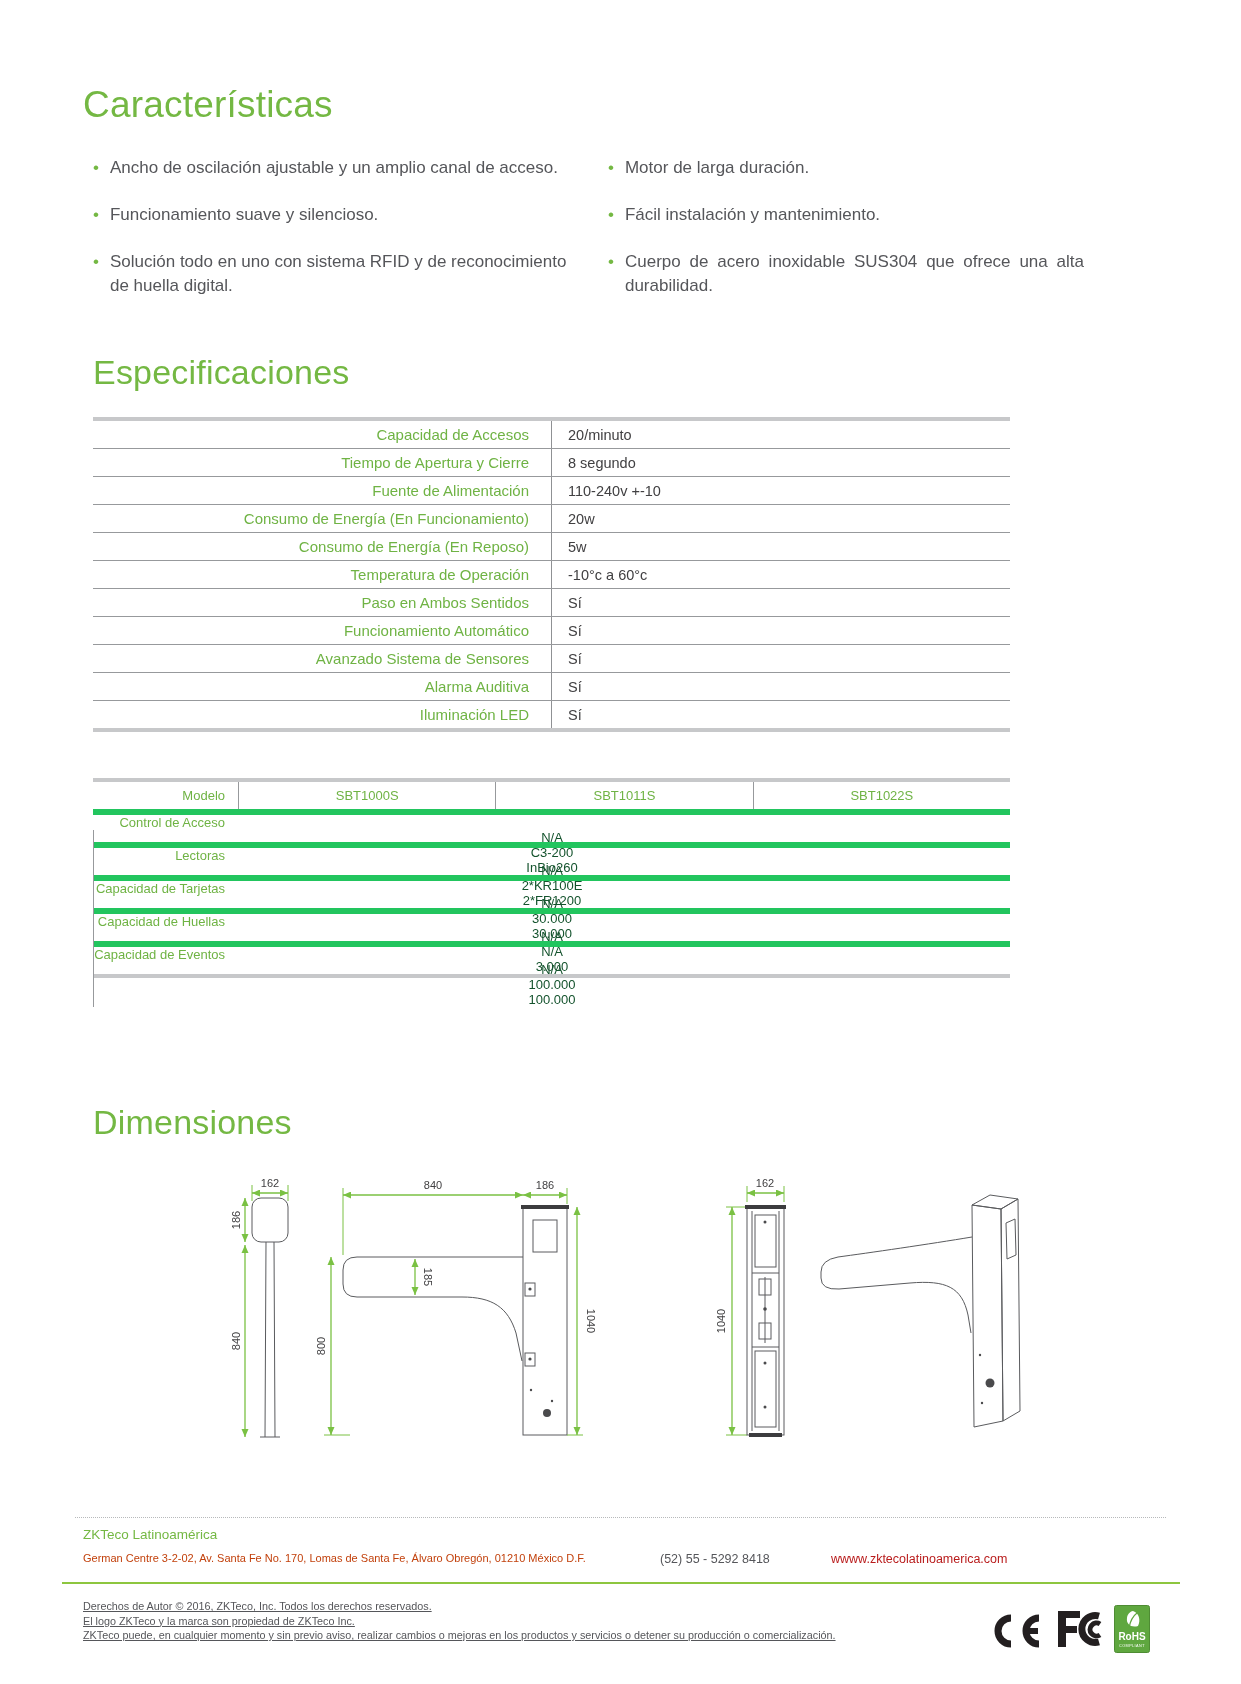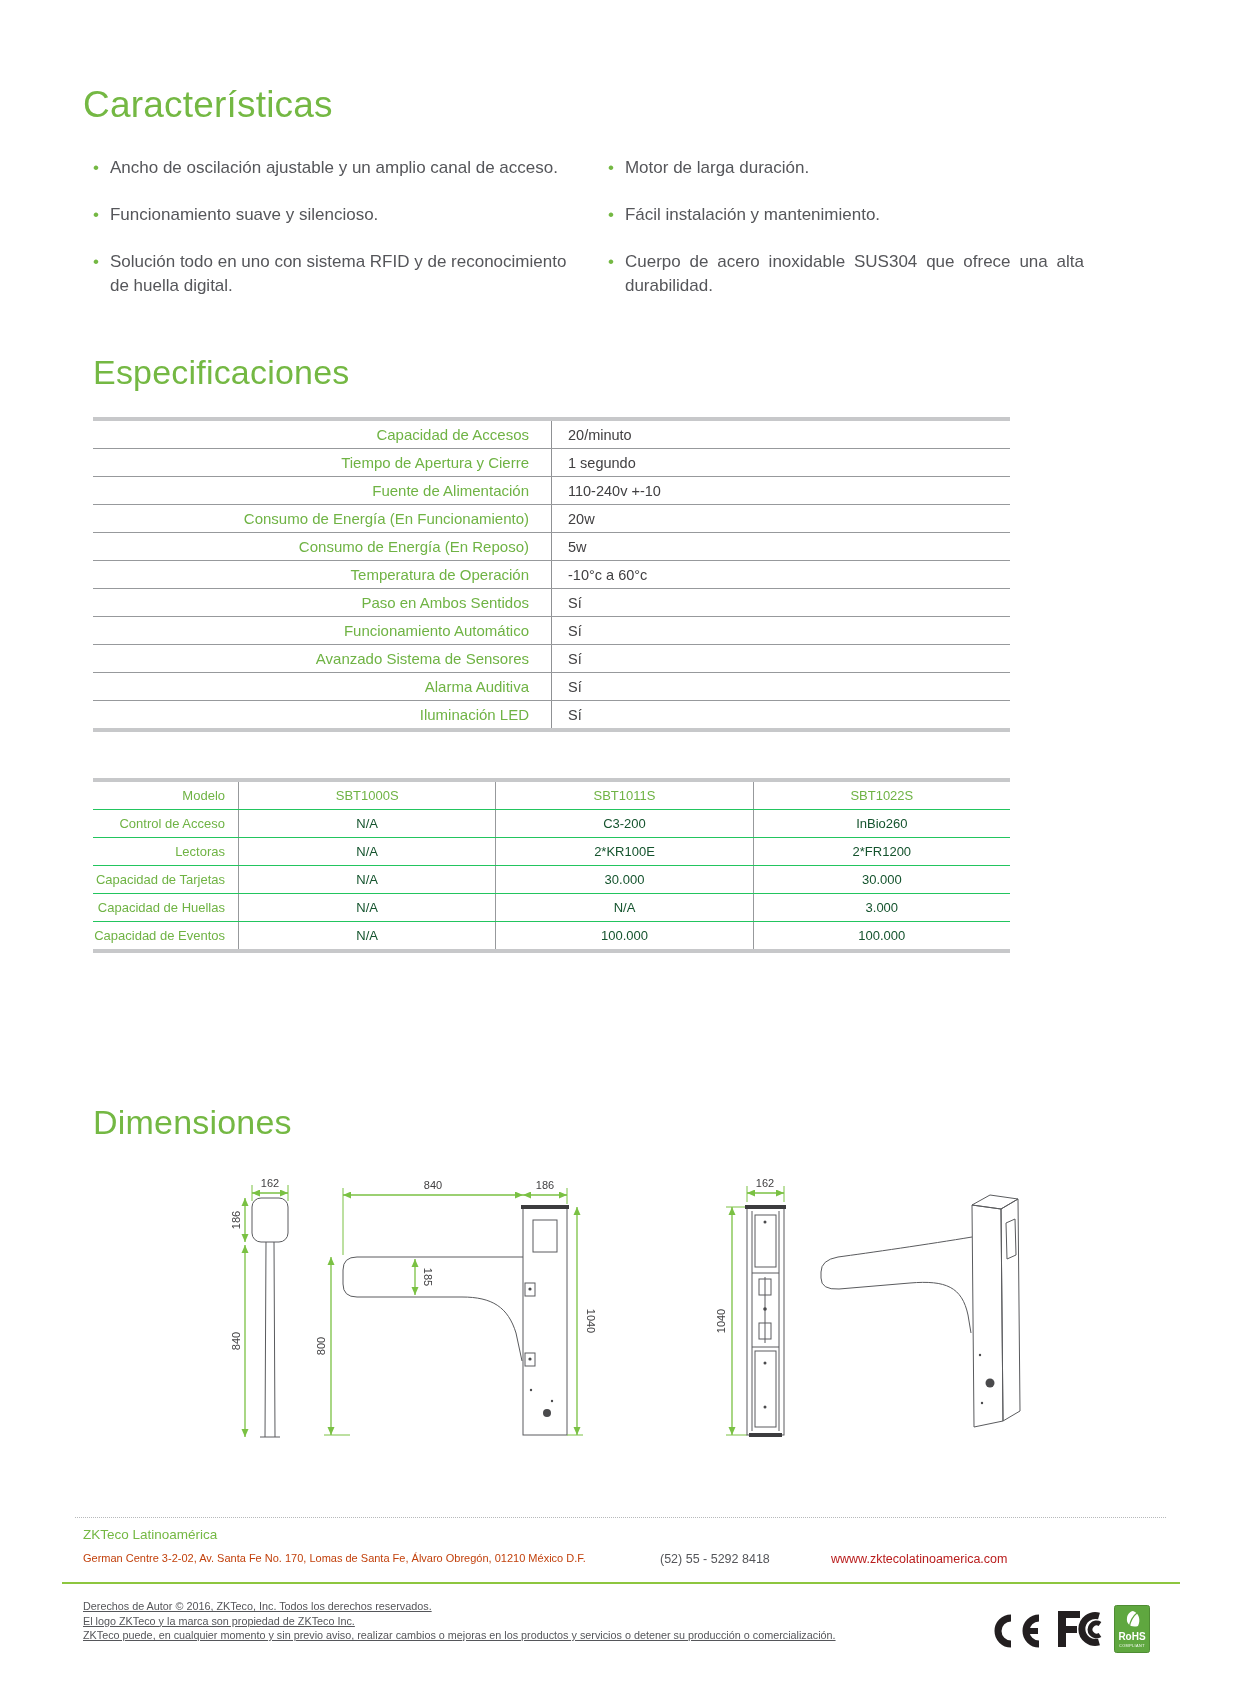--- a/index.html
+++ b/index.html
@@ -24,21 +24,21 @@
   .spec-row { display:flex; height:27px; align-items:stretch; }
   .spec-row + .spec-row { border-top:1px solid #97999c; }
   .spec-label { box-sizing:border-box; width:459px; padding-right:22px; border-right:1px solid #8f9194;
                 display:flex; align-items:center; justify-content:flex-end;
                 color:#6fb344; font-size:15px; }
   .spec-value { display:flex; align-items:center; padding-left:16px; color:#414042; font-size:14.5px; }
 
   
   .model-table { position:absolute; left:93px; top:778px; width:917px; font-size:13px; }
   .m-row { display:flex; height:27px; align-items:stretch; }
-  .m-row + .m-row { border-top:1px solid #22c55e; }
+  .m-row + .m-row { border-top:6px solid #22c55e;flex-direction:column; }
   .m-label { box-sizing:border-box; width:145px; padding-right:13px; display:flex; align-items:center;
              justify-content:flex-end; color:#6fb344; }
   .m-cell { box-sizing:border-box; flex:1; display:flex; align-items:center; justify-content:center;
             border-left:1px solid #97999c; color:#14532d; }
   .m-row.m-head .m-cell { color:#6fb344; }
 
   
   #dims-svg { position:absolute; left:200px; top:1175px; }
   .draw { fill:none; stroke:#5a5b5e; stroke-width:1; }
   .capfill { fill:#3c3c3e; stroke:none; }
@@ -100,21 +100,21 @@
   <h2 class="sec-title" id="t-specs">Especificaciones</h2>
 
   <div class="spec-table">
     <div class="bar"></div>
     <div class="spec-row">
         <div class="spec-label">Capacidad de Accesos</div>
         <div class="spec-value">20/minuto</div>
       </div>
     <div class="spec-row">
         <div class="spec-label">Tiempo de Apertura y Cierre</div>
-        <div class="spec-value">1 segundo</div>
+        <div class="spec-value">8 segundo</div>
       </div>
     <div class="spec-row">
         <div class="spec-label">Fuente de Alimentación</div>
         <div class="spec-value">110-240v +-10</div>
       </div>
     <div class="spec-row">
         <div class="spec-label">Consumo de Energía (En Funcionamiento)</div>
         <div class="spec-value">20w</div>
       </div>
     <div class="spec-row">

